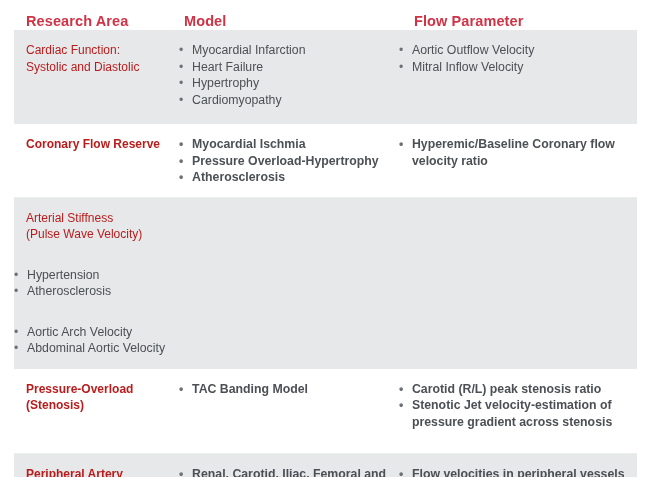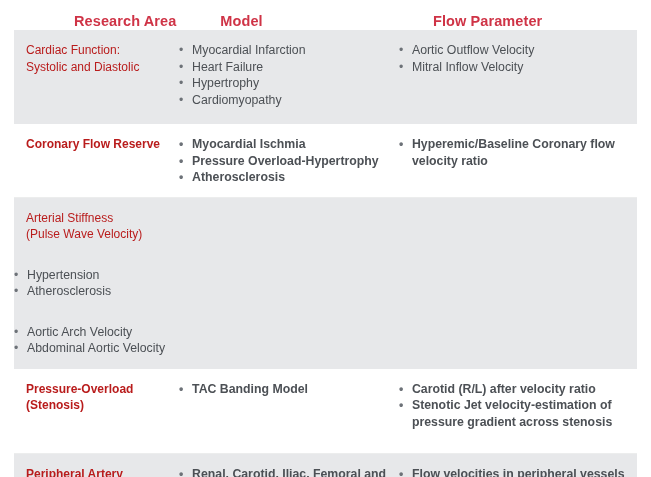--- a/index.html
+++ b/index.html
@@ -31,21 +31,21 @@
     box-sizing: border-box;
   }
   .th {
     color: #cf3346;
     font-size: 14.5px;
     font-weight: bold;
     letter-spacing: 0.1px;
     line-height: 17px;
     white-space: nowrap;
   }
-  .col1 { width: 172px; padding-left: 26px; box-sizing: border-box; margin-left: 48px; }
+  .col1 { width: 172px; padding-left: 26px; box-sizing: border-box; }
   .col2 { width: 230px; padding-left: 12px; box-sizing: border-box; }
   .col3 { width: 249px; padding-left: 12px; box-sizing: border-box; }
 
   
   .rows {
     position: relative;
     padding: 0 14px;
     box-sizing: border-box;
   }
   .row {
@@ -196,21 +196,21 @@
             <span class="ln">(Stenosis)</span>
           </div>
         </div>
         <div class="cell c2">
           <ul class="bullets">
             <li><span class="bdot">•</span><span>TAC Banding Model</span></li>
           </ul>
         </div>
         <div class="cell c3">
           <ul class="bullets">
-            <li><span class="bdot">•</span><span>Carotid (R/L) after velocity ratio</span></li>
+            <li><span class="bdot">•</span><span>Carotid (R/L) peak stenosis ratio</span></li>
             <li><span class="bdot">•</span><span>Stenotic Jet velocity-estimation of pressure gradient across stenosis</span></li>
           </ul>
         </div>
       </div>
       <div class="row row-4 shaded">
         <div class="cell c1">
           <div class="area-text">
             <span class="ln">Peripheral Artery</span>
             <span class="ln">Disease and Perfusion</span>
           </div>

